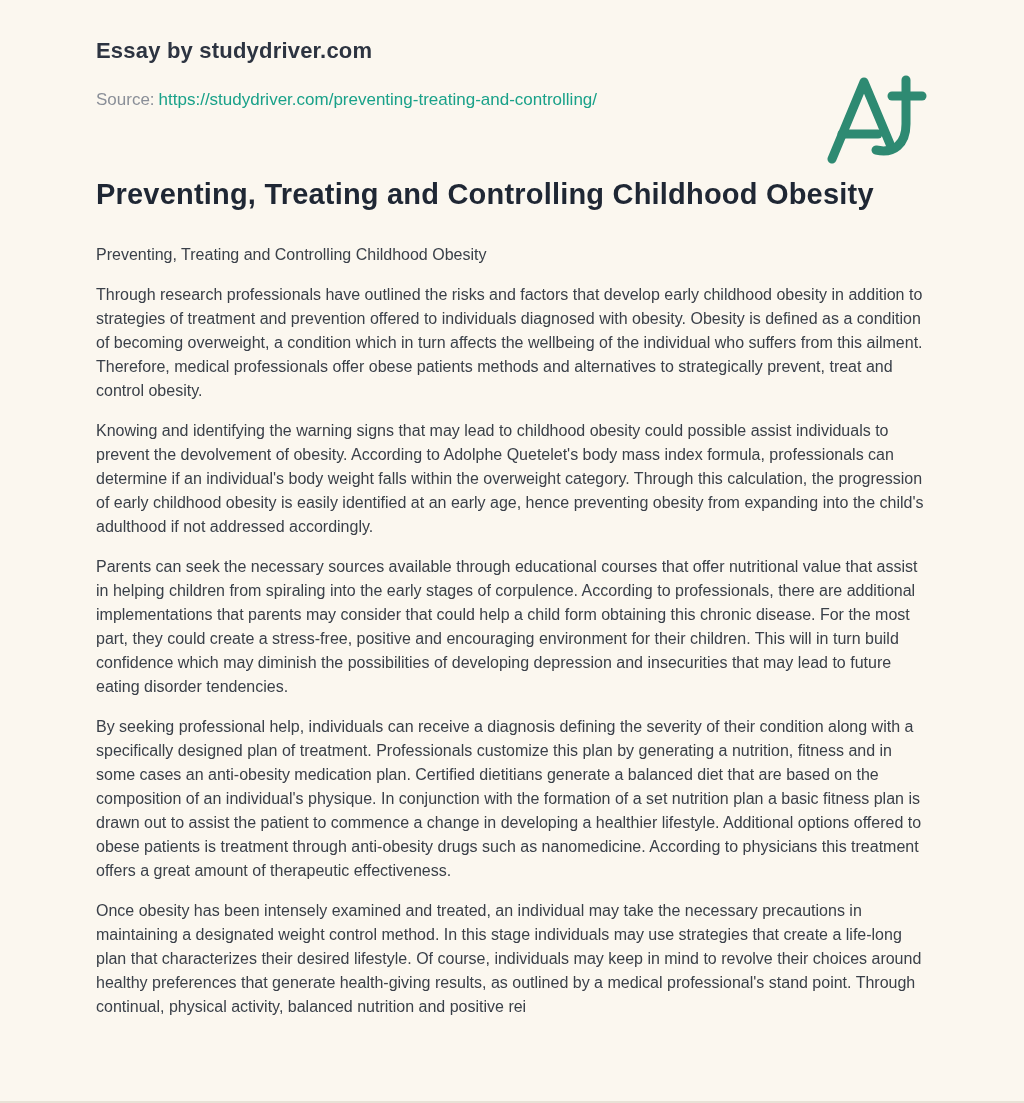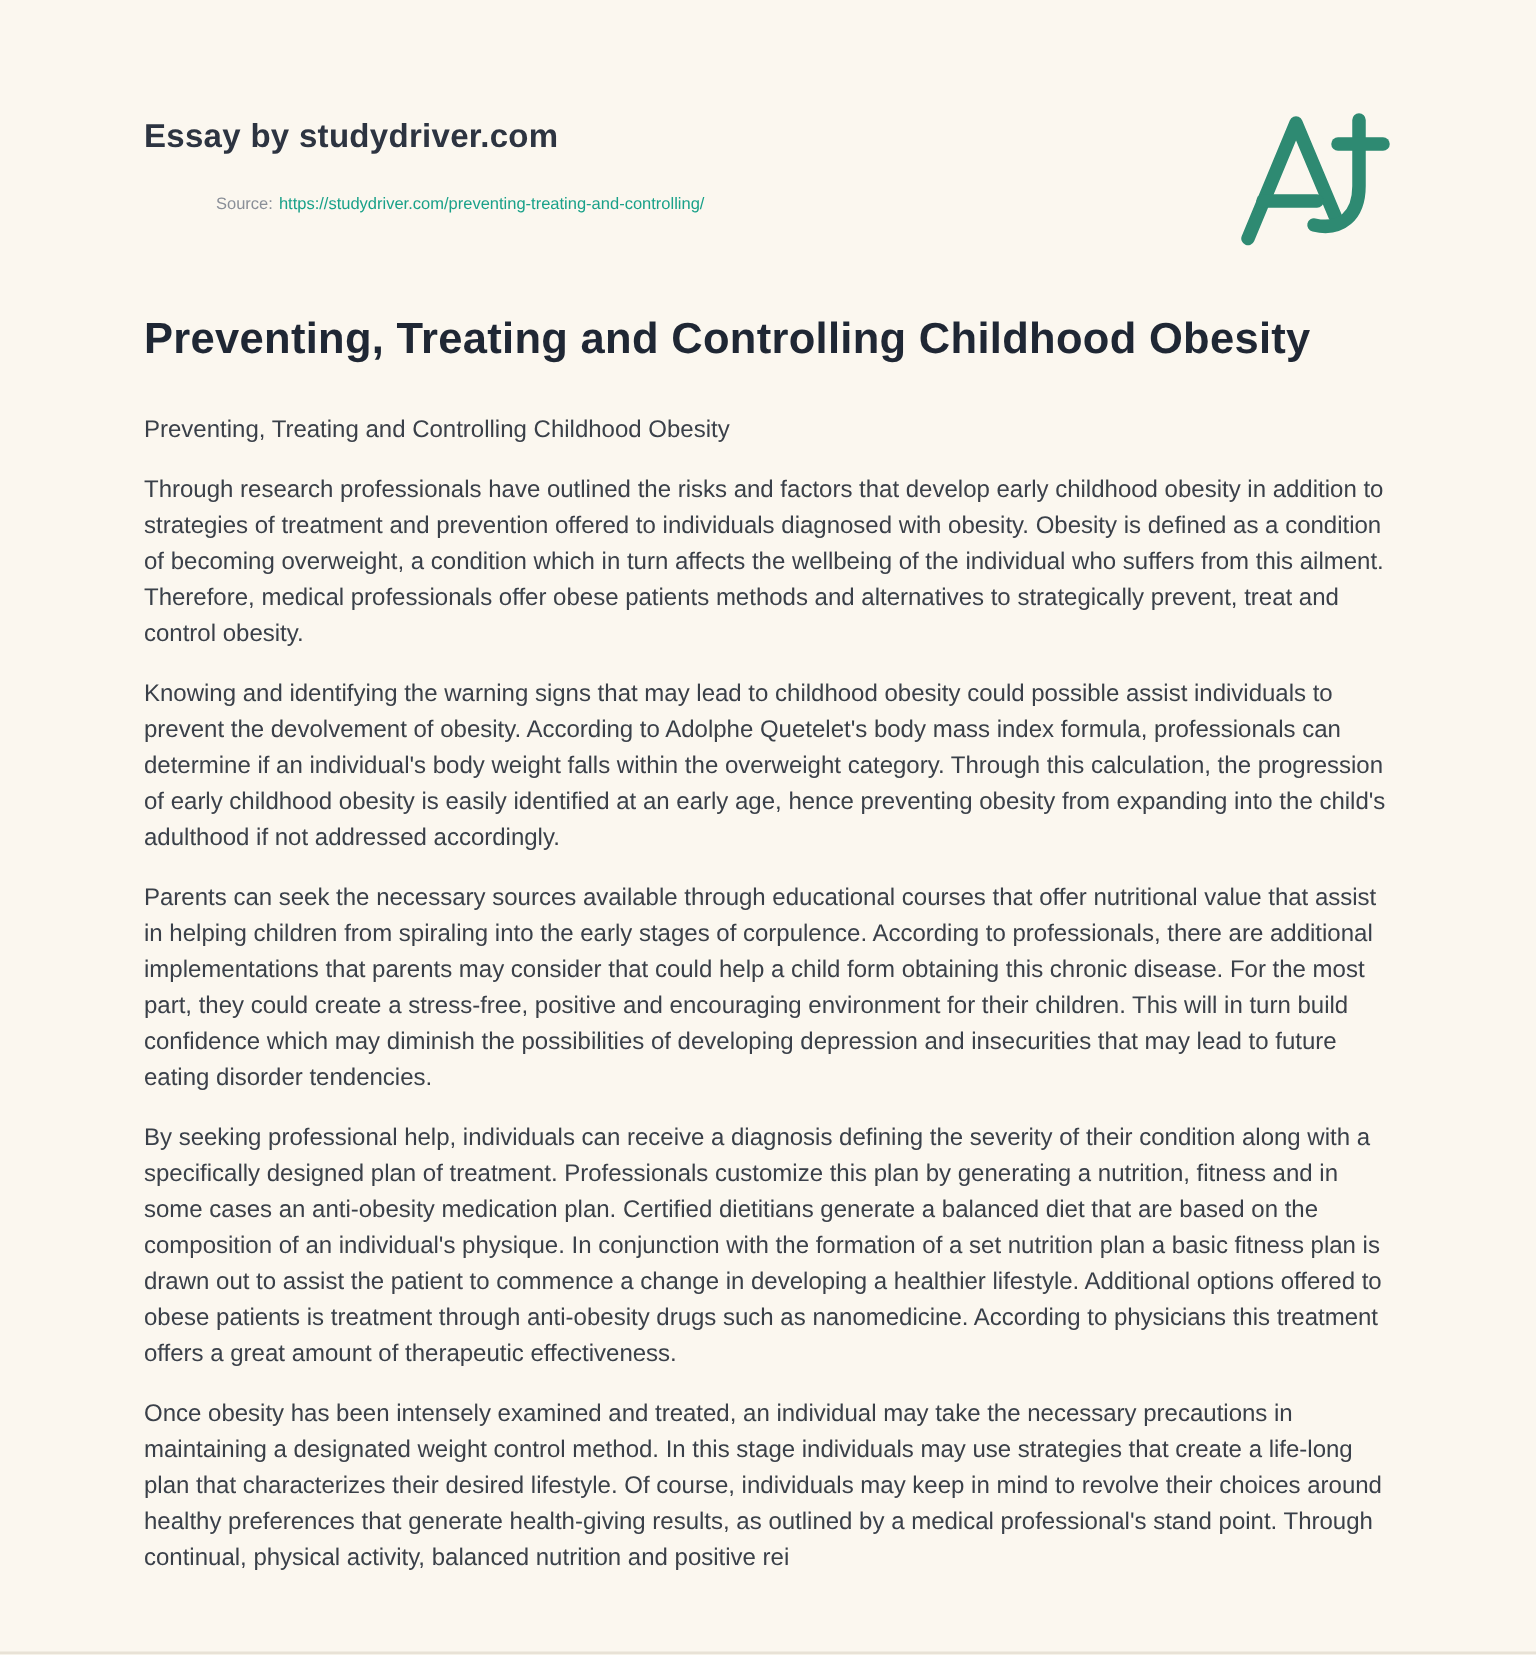--- a/index.html
+++ b/index.html
@@ -20,36 +20,35 @@
   .page {
     width: 1024px;
     height: 1103px;
     padding: 0 96px;
     position: relative;
     border-bottom: 2px solid #e8e2d6;
   }
 
   
   .doc-header {
-    padding-top: 78px;
+    padding-top: 38px;
     position: relative;
   }
 
   .byline {
     font-size: 22px;
     font-weight: 700;
     color: #2d3441;
     letter-spacing: 0.2px;
   }
 
   .source-line {
     margin-top: 26px;
-    font-size: 11px;
+    font-size: 17px;
     color: #8a8f98;
-    margin-left: 48px;
   }
 
   .source-line a {
     color: #19a189;
     text-decoration: none;
     margin-left: 4px;
   }
 
   .logo {
     position: absolute;

